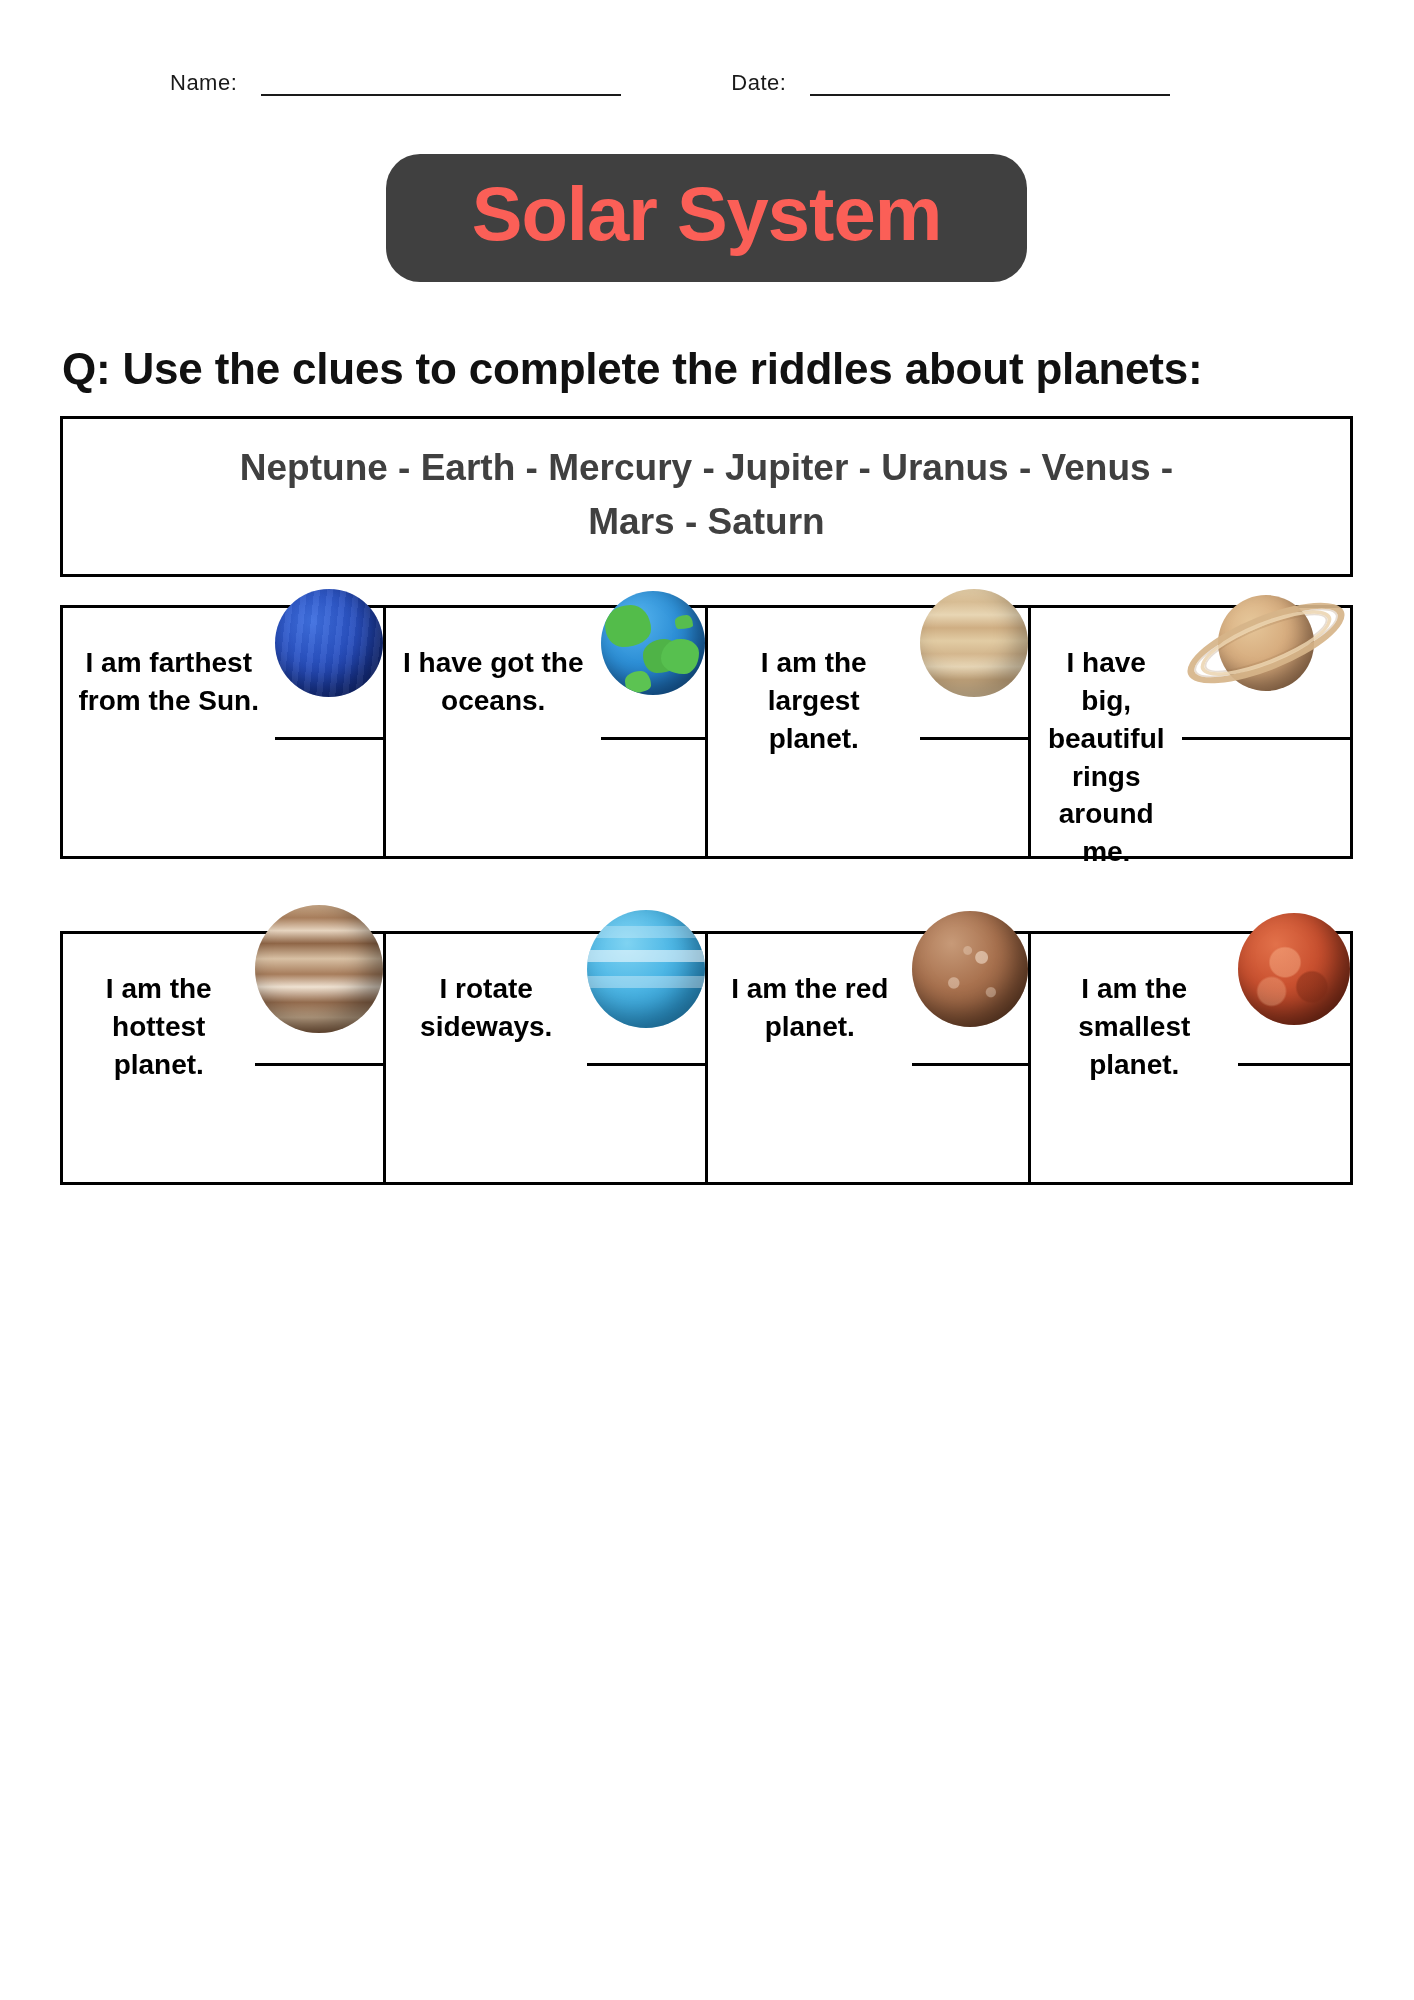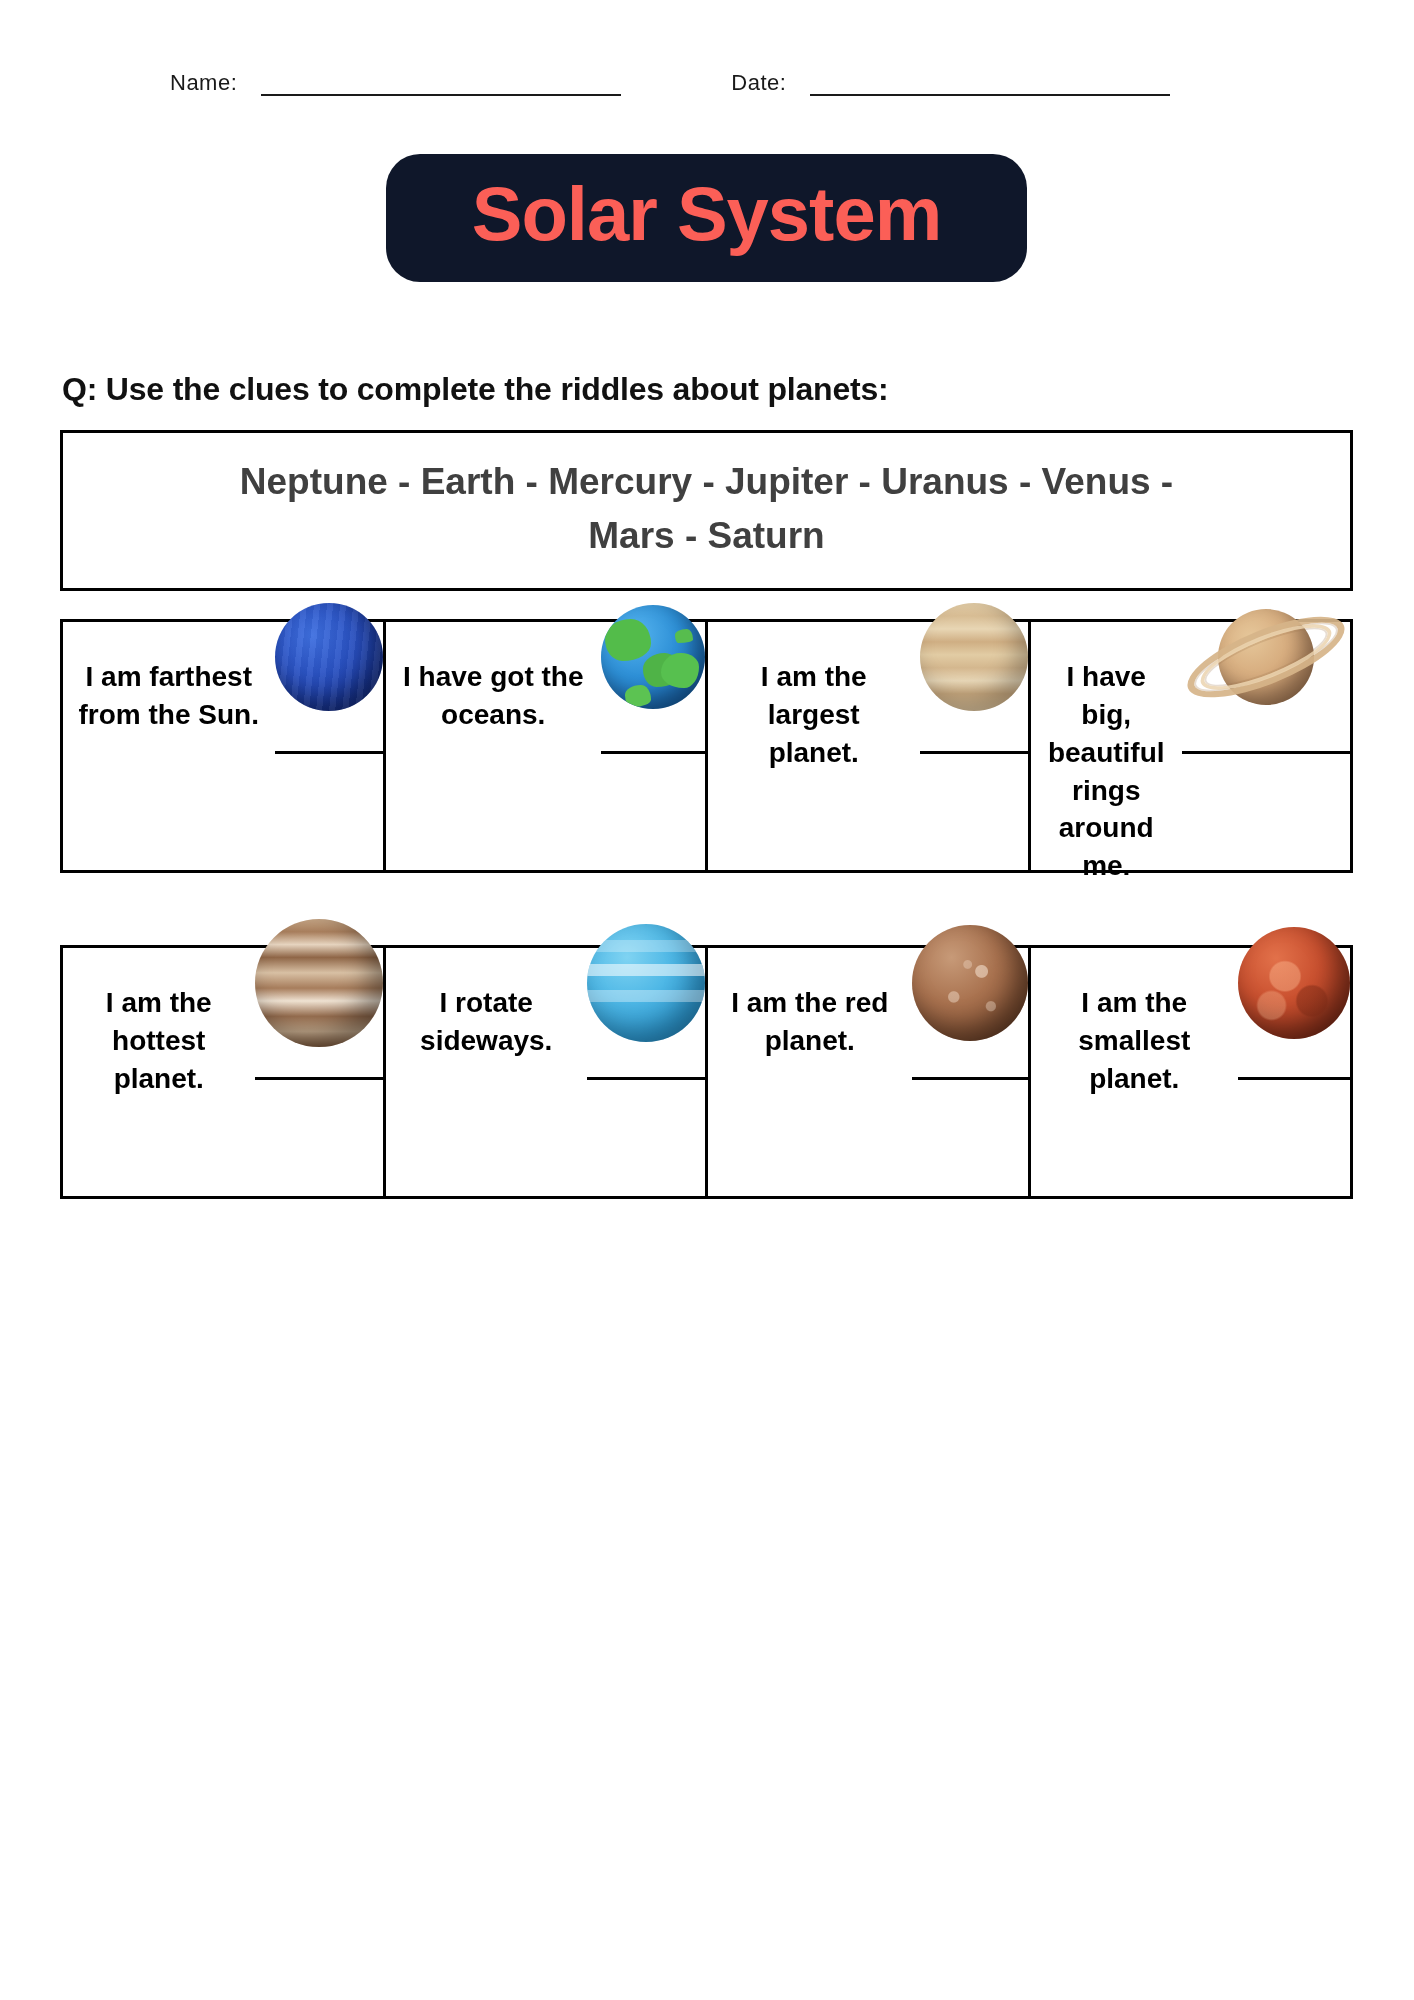--- a/index.html
+++ b/index.html
@@ -46,38 +46,38 @@
   .meta-line.date { width: 360px; margin-left: 24px; }
   .meta-spacer { width: 110px; }
 
   
   .title-wrap {
     display: flex;
     justify-content: center;
     margin-top: 58px;
   }
   .title-pill {
-    background: #0f172a;
+    background: #404040;
     border-radius: 34px;
     padding: 22px 86px 30px 86px;
   }
   .title-text {
     font-size: 76px;
     font-weight: 700;
     color: #fb5f57;
     letter-spacing: -1px;
     line-height: 1;
     white-space: nowrap;
   }
 
   
   .question {
-    margin-top: 89px;
+    margin-top: 62px;
     padding-left: 2px;
-    font-size: 32px;
+    font-size: 44px;
     font-weight: 700;
     color: #111111;
     letter-spacing: -0.2px;
   }
 
   
   .wordbank {
     margin-top: 22px;
     border: 3px solid #000000;
     padding: 22px 30px 26px 30px;

